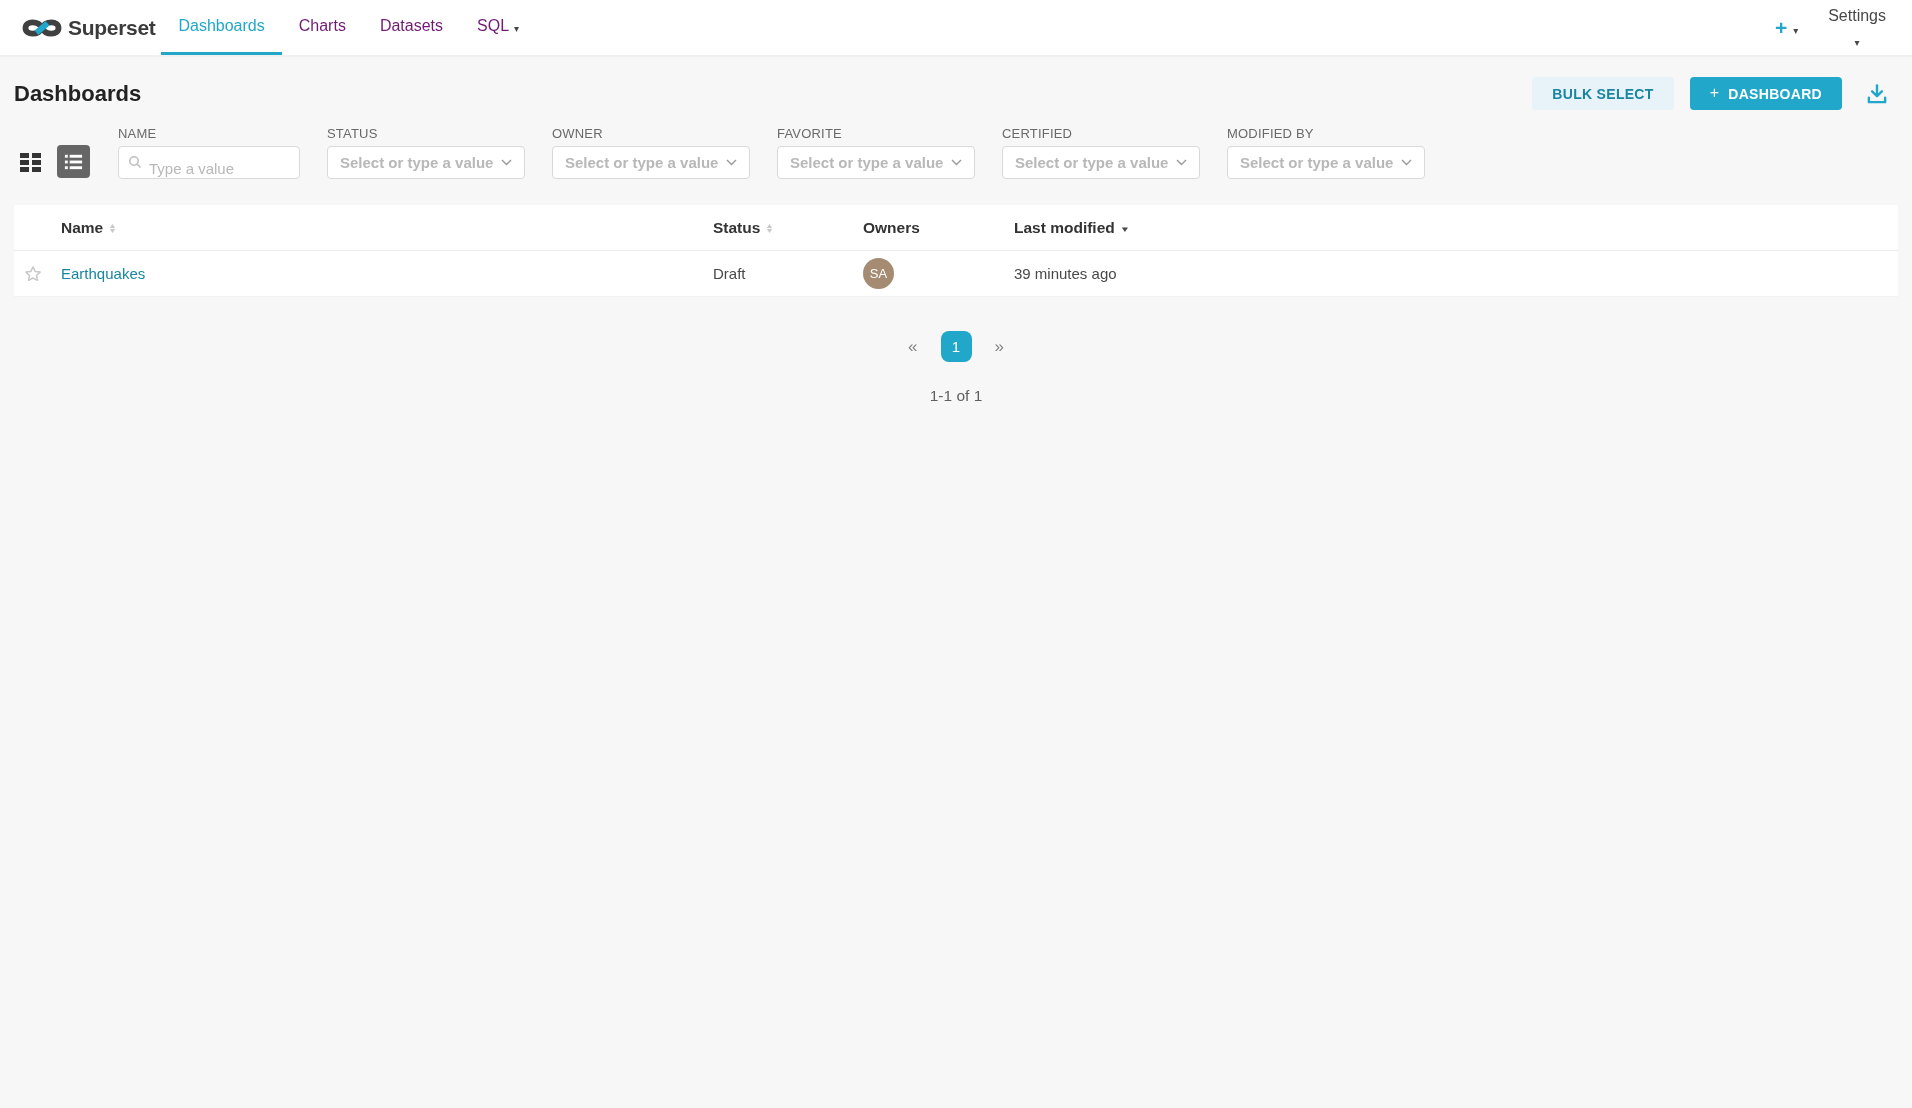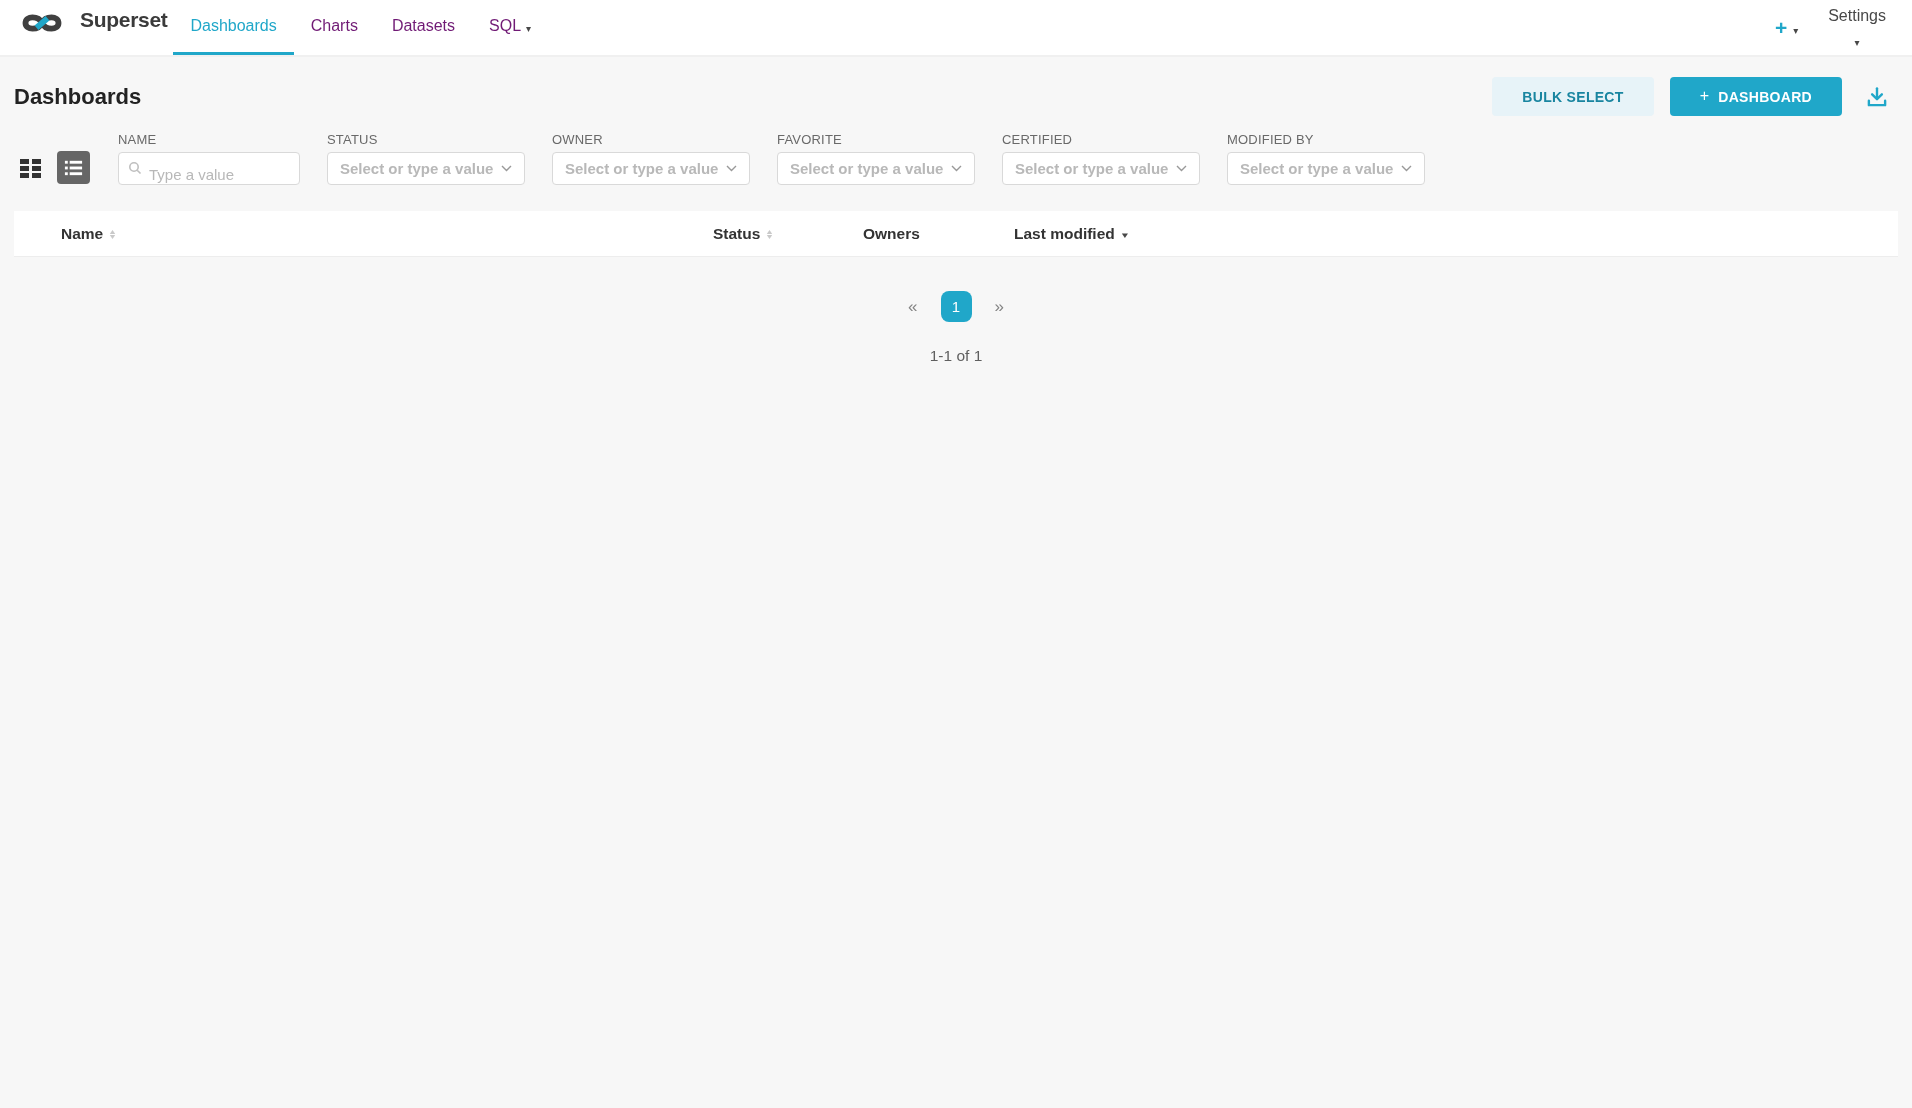--- a/index.html
+++ b/index.html
@@ -1,36 +1,36 @@
 <!DOCTYPE html>
 <html><head>
 <meta charset="utf-8">
 <style>
   * { margin:0; padding:0; box-sizing:border-box; }
   html,body { width:1912px; height:1108px; overflow:hidden; }
   body { font-family:"Liberation Sans","DejaVu Sans",sans-serif; background:#f7f7f7; color:#484848; }
 
   
   .navbar { height:57px; background:#fff; border-bottom:2px solid #f0f0f0; display:flex; align-items:stretch; padding:0 26px 0 20px; }
-  .brand { display:flex; align-items:flex-start; gap:16px; cursor:pointer; margin-right:6px;margin-top:8px; }
+  .brand { display:flex; align-items:center; gap:4px; cursor:pointer; margin-right:6px; }
   .brand-name { font-size:21px; font-weight:bold; color:#3b3b3b; letter-spacing:-0.3px; }
   .nav-menu { display:flex; align-items:stretch; }
   .nav-item { display:flex; align-items:center; gap:5px; padding:0 17px; font-size:16px; color:#701a75; cursor:pointer; border-bottom:3px solid transparent; text-decoration:none; }
   .nav-item.active { color:#20a7c9; border-bottom-color:#20a7c9; font-weight:400; }
   .caret::after { content:"▾"; font-size:10px; color:#484848; position:relative; top:1px; }
   .nav-right { margin-left:auto; display:flex; align-items:center; gap:30px; }
   .nav-plus { display:flex; align-items:center; gap:6px; cursor:pointer; }
   .nav-plus .plus-glyph { color:#20a7c9; font-size:21px; font-weight:bold; line-height:1; }
   .nav-settings { display:flex; align-items:center; gap:6px; font-size:16px; color:#484848; cursor:pointer;flex-direction:column; }
 
   
   .page-header { display:flex; align-items:center; padding:20px 16px 14px 14px; }
   .page-title { font-size:22px; font-weight:bold; color:#222; }
   .header-actions { margin-left:auto; display:flex; align-items:center; gap:16px; }
-  .btn { border:none; border-radius:4px; height:39px; font-family:inherit; font-size:14px; font-weight:bold; letter-spacing:0.3px; cursor:pointer; padding:0 30px; }
+  .btn { border:none; border-radius:4px; height:33px; font-family:inherit; font-size:14px; font-weight:bold; letter-spacing:0.3px; cursor:pointer; padding:0 20px; }
   .btn-secondary { background:#e7f3f8; color:#1985a0; }
   .btn-primary { background:#20a7c9; color:#fff; display:flex; align-items:center; gap:9px; }
   .btn-primary .plus-sm { font-weight:400; font-size:16px; position:relative; top:-1px; }
   .export-btn { background:none; border:none; cursor:pointer; display:flex; align-items:center; padding:0 6px; }
 
   
   .filter-bar { display:flex; align-items:flex-end; padding:0 14px; margin-top:2px; }
   .view-toggle { display:flex; align-items:center; gap:10px; margin-right:28px; margin-bottom:1px; }
   .vt-btn { width:33px; height:33px; border-radius:4px; display:flex; align-items:center; justify-content:center; cursor:pointer; background:transparent; border:none; }
   .vt-btn.active { background:#666; }
@@ -247,20 +247,38 @@
     </div>
     <div class="cell">
       <span>Owners</span>
     </div>
     <div class="cell">
       <span>Last modified</span>
       <span class="sort-desc">▼</span>
     </div>
   </div>
 
+  <div class="t-row t-body-row">
+    <div class="cell cell-star">
+      <button class="star-btn">
+        <span style="display:flex;">
+          <svg width="20" height="20" viewBox="0 0 24 24" fill="none" stroke="#c9c9c9" stroke-width="1.8" stroke-linejoin="round">
+            <path d="M12 3.5 l2.6 5.4 5.9 0.8 -4.3 4.1 1.1 5.8 -5.3 -2.8 -5.3 2.8 1.1 -5.8 -4.3 -4.1 5.9 -0.8 Z"></path>
+          </svg>
+        </span>
+      </button>
+    </div>
+    <div class="cell"><a class="link">Earthquakes</a></div>
+    <div class="cell"><span class="status-text">Draft</span></div>
+    <div class="cell">
+        <span class="avatar">SA</span>
+      </div>
+    <div class="cell"><span class="modified-text">39 minutes ago</span></div>
+    <div class="cell"></div>
+  </div>
 </div>
 
 <div class="pagination">
   <span class="pg-arrow">«</span>
   <span class="pg-page">1</span>
   <span class="pg-arrow">»</span>
 </div>
 <div class="pg-summary">1-1 of 1</div>
 
 </body></html>

